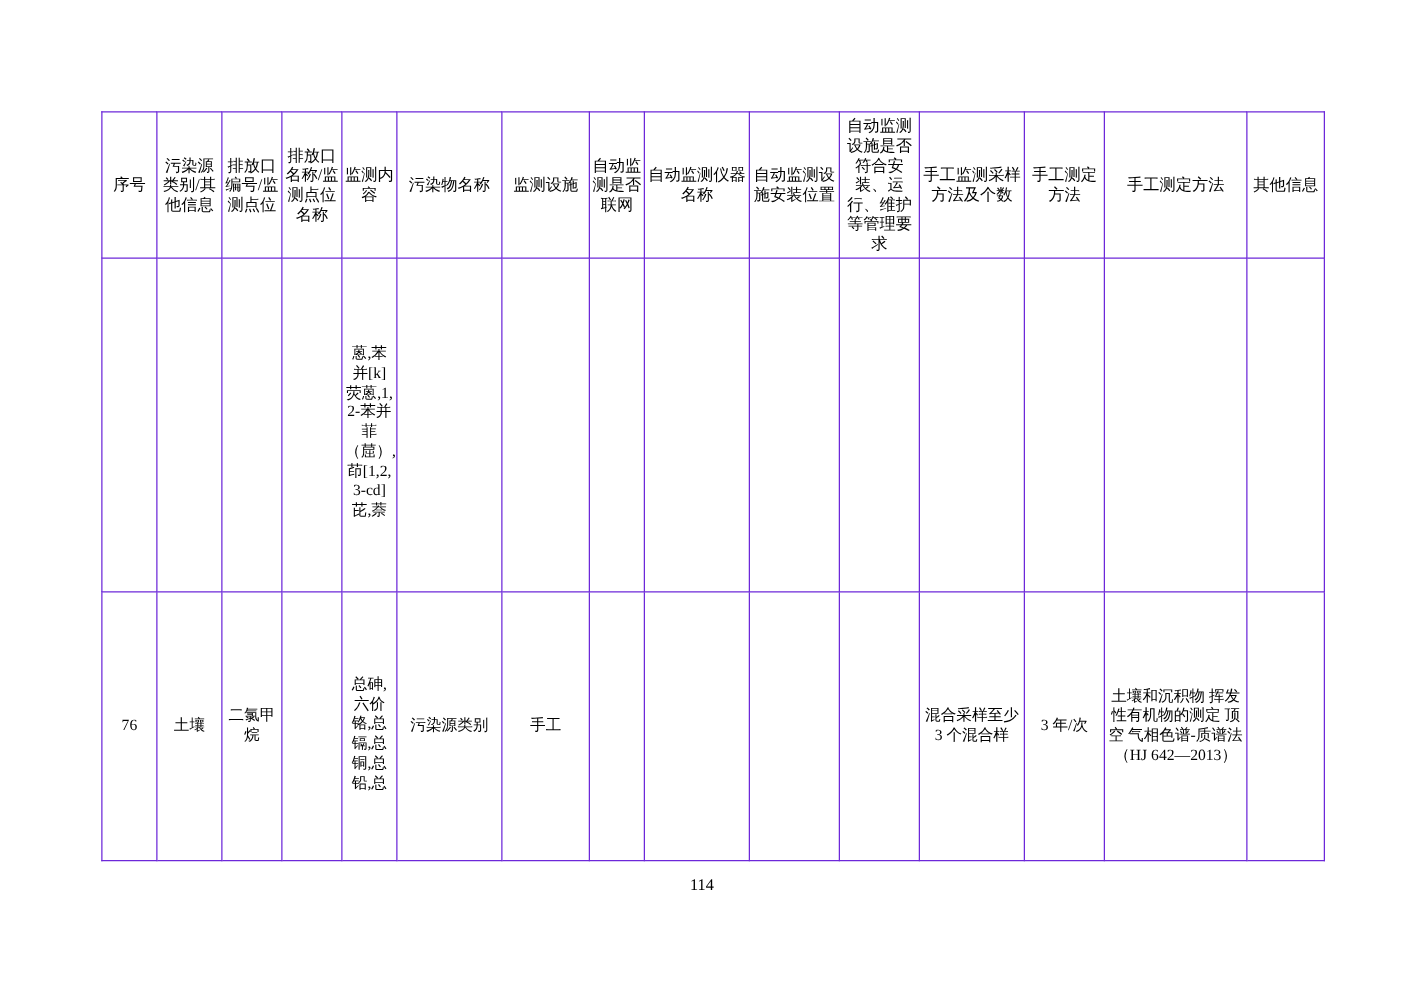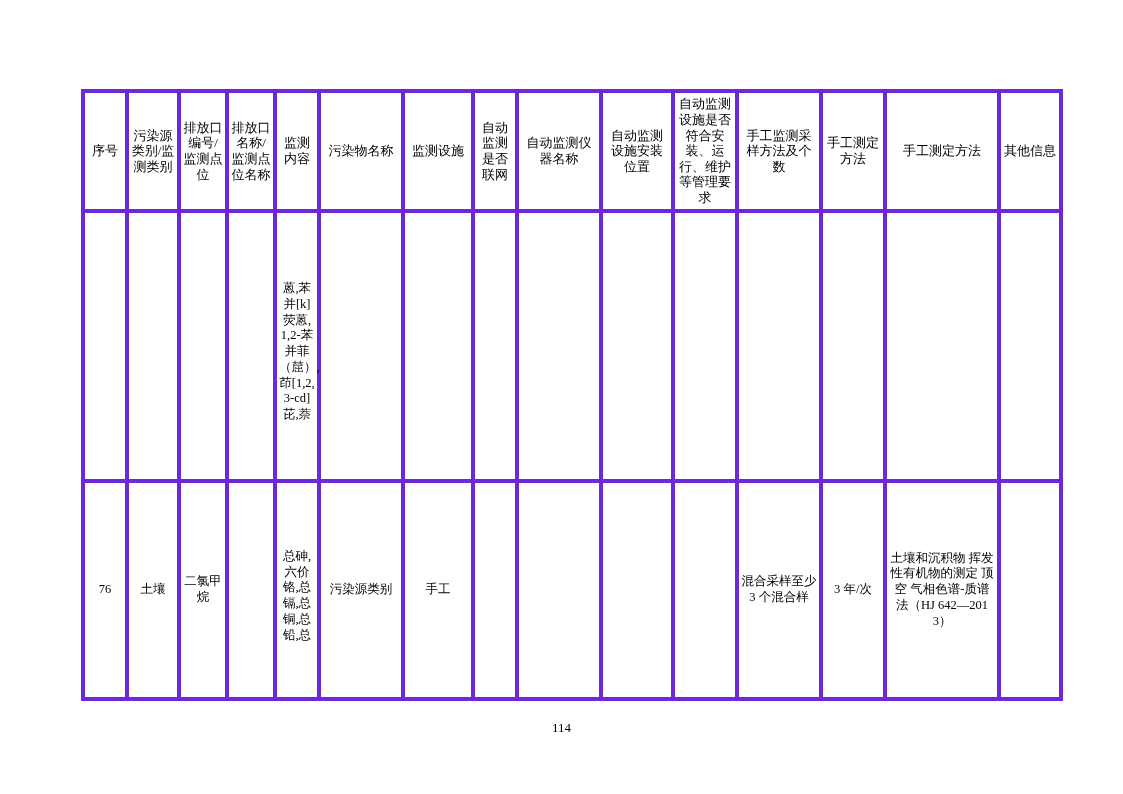--- a/index.html
+++ b/index.html
@@ -30,21 +30,21 @@
     width: 962px;
   }
   table.monitor {
     border-collapse: collapse;
     table-layout: fixed;
     width: 962px;
     font-size: 12.5px;
     line-height: 1.22;
   }
   table.monitor td, table.monitor th {
-    border: 4px solid #6d28d9;
+    border: 1px solid #6d28d9;
     vertical-align: middle;
     text-align: center;
     padding: 2px 2px;
     font-weight: normal;
   }
   thead td {
     height: 112px;
     font-size: 13px;
     line-height: 1.2;
   }
@@ -77,21 +77,21 @@
     word-break: break-all;
     line-height: 1.26;
   }
   .narrow {
     word-break: break-all;
     margin-top: 12px;
   }
   .pageno {
     position: absolute;
     left: 0;
-    top: 720px;
+    top: 700px;
     width: 1123px;
     text-align: center;
     font-size: 13px;
     font-family: "Liberation Serif", "DejaVu Serif", serif;
   }
   .cell-left-pad { padding-left: 3px; padding-right: 3px; }
   .method-cell {
     line-height: 1.5;
     padding: 0 5px;
     font-family: Liberation Serif, serif;
@@ -121,21 +121,21 @@
           <col class="c12">
           <col class="c13">
           <col class="c14">
       </colgroup>
       <thead>
         <tr>
           <td>
               <span class="hdr-inner">序号</span>
             </td>
           <td>
-              <span class="hdr-inner">污染源类别/监测类别</span>
+              <span class="hdr-inner">污染源类别/其他信息</span>
             </td>
           <td>
               <span class="hdr-inner">排放口编号/监测点位</span>
             </td>
           <td>
               <span class="hdr-inner">排放口名称/监测点位名称</span>
             </td>
           <td>
               <span class="hdr-inner">监测内容</span>
             </td>

